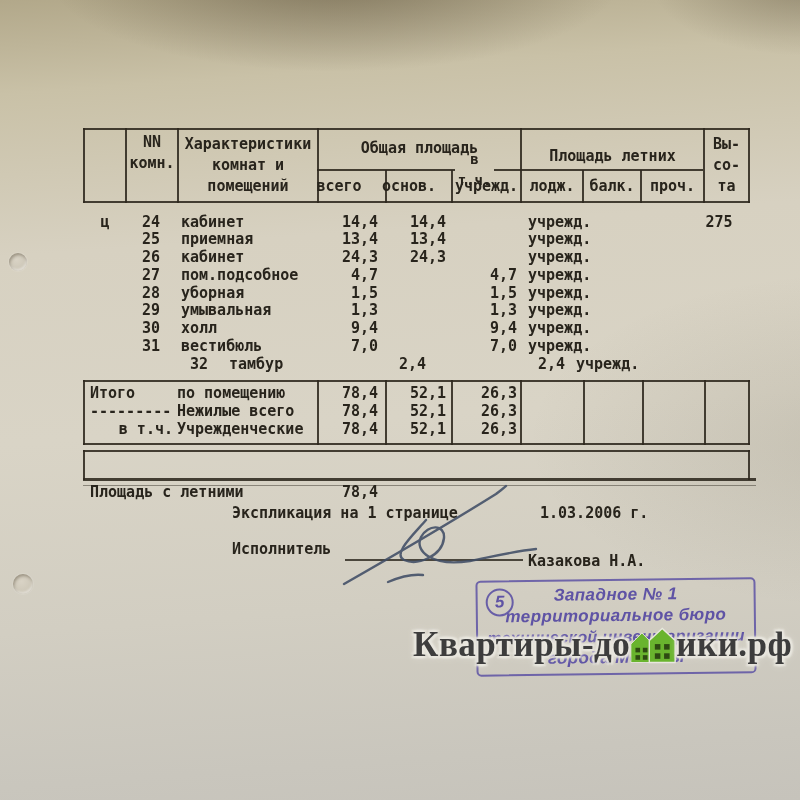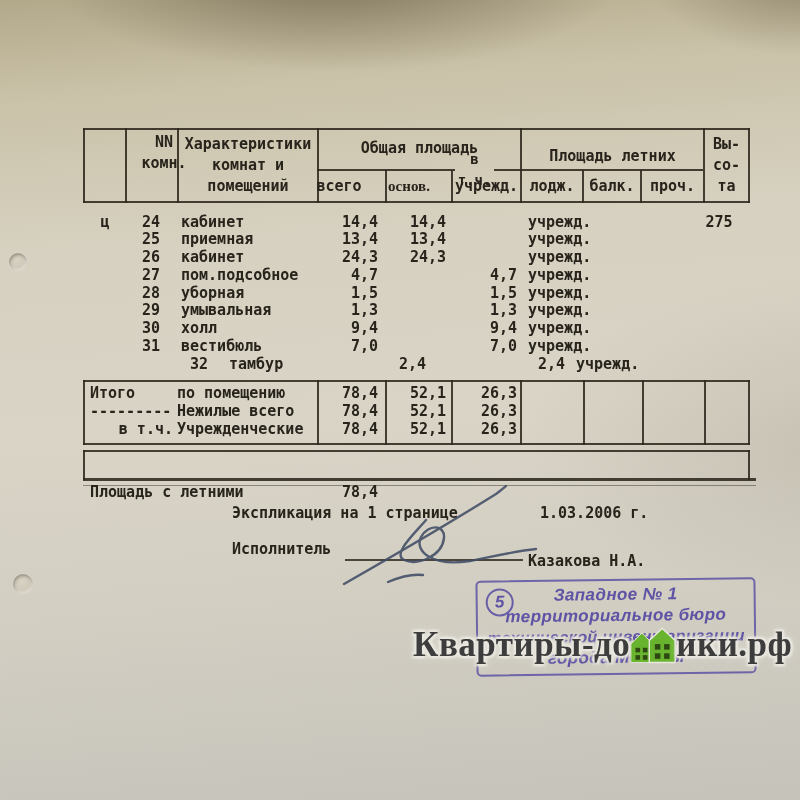--- a/index.html
+++ b/index.html
@@ -81,39 +81,39 @@
   <div class="ln" style="left:642px;top:380px;width:2px;height:65px;"></div>
   <div class="ln" style="left:704px;top:380px;width:2px;height:65px;"></div>
   <div class="ln" style="left:748px;top:380px;width:2px;height:65px;"></div>
 
   <div class="ln" style="left:83px;top:450px;width:667px;height:2px;"></div>
   <div class="ln" style="left:83px;top:478px;width:673px;height:3px;"></div>
   <div class="ln" style="left:83px;top:485px;width:673px;height:1px;background:rgba(45,40,30,.45);"></div>
   <div class="ln" style="left:83px;top:450px;width:2px;height:30px;"></div>
   <div class="ln" style="left:748px;top:450px;width:2px;height:30px;"></div>
 
-  <div class="hc" style="left:127px;top:132px;width:50px;height:50px;justify-content:flex-start;padding-left:12px;">
+  <div class="hc" style="left:127px;top:132px;width:50px;height:50px;justify-content:flex-start;">
     <span>NN</span>
     <span>комн.</span>
   </div>
   <div class="hc" style="left:179px;top:128px;width:138px;height:74px;">
     <span>Характеристики</span>
     <span>комнат и</span>
     <span>помещений</span>
   </div>
   <div class="hc" style="left:319px;top:128px;width:201px;height:41px;">
     <span>Общая площадь</span>
   </div>
   <div class="hc" style="left:455px;top:161px;width:39px;height:18px;font-size:14px;">
     <span>в т.ч.</span>
   </div>
   <div class="hc" style="left:310px;top:170px;width:58px;height:32px;">
     <span>всего</span>
   </div>
-  <div class="hc" style="left:387px;top:170px;width:44px;height:32px;font-family:Liberation Serif, serif;">
+  <div class="hc" style="left:387px;top:170px;width:44px;height:32px;">
     <span>основ.</span>
   </div>
   <div class="hc" style="left:453px;top:170px;width:67px;height:32px;">
     <span>учрежд.</span>
   </div>
   <div class="hc" style="left:522px;top:136px;width:181px;height:41px;">
     <span>Площадь летних</span>
   </div>
   <div class="hc" style="left:522px;top:170px;width:60px;height:32px;">
     <span>лодж.</span>

